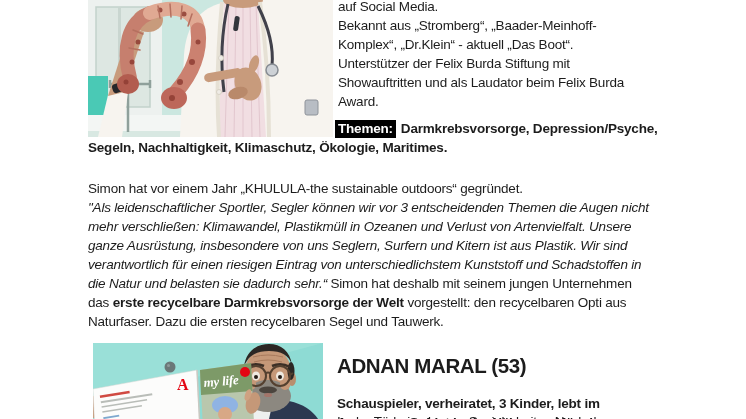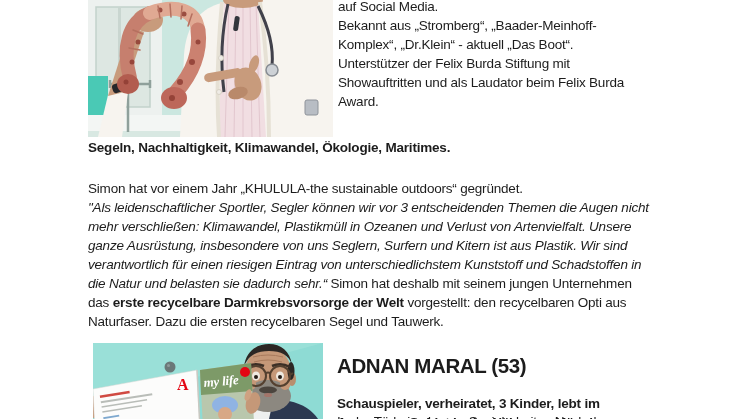--- a/index.html
+++ b/index.html
@@ -121,21 +121,24 @@
     </svg>
   </div>
 
   <div class="abs rightcol">auf Social Media.
 Bekannt aus „Stromberg“, „Baader-Meinhoff-
 Komplex“, „Dr.Klein“ - aktuell „Das Boot“.
 Unterstützer der Felix Burda Stiftung mit
 Showauftritten und als Laudator beim Felix Burda
 Award.</div>
 
-  <div class="abs themenwrap">Segeln, Nachhaltigkeit, Klimawandel, Ökologie, Maritimes.</div>
+  <div class="abs themenline">
+    <span class="run-hl">Themen:</span><span class="run-b">Darmkrebsvorsorge, Depression/Psyche,</span>
+  </div>
+  <div class="abs themenwrap">Segeln, Nachhaltigkeit, Klimaschutz, Ökologie, Maritimes.</div>
 
   <div class="abs mainpara pre"><span class="run-r">Simon hat vor einem Jahr „KHULULA-the sustainable outdoors“ gegründet.
 </span><span class="run-i">"Als leidenschaftlicher Sportler, Segler können wir vor 3 entscheidenden Themen die Augen nicht
 mehr verschließen: Klimawandel, Plastikmüll in Ozeanen und Verlust von Artenvielfalt. Unsere
 ganze Ausrüstung, insbesondere von uns Seglern, Surfern und Kitern ist aus Plastik. Wir sind
 verantwortlich für einen riesigen Eintrag von unterschiedlichstem Kunststoff und Schadstoffen in
 die Natur und belasten sie dadurch sehr.“</span><span class="run-r"> Simon hat deshalb mit seinem jungen Unternehmen
 das </span><span class="run-b">erste recycelbare Darmkrebsvorsorge der Welt</span><span class="run-r"> vorgestellt: den recycelbaren Opti aus
 Naturfaser. Dazu die ersten recycelbaren Segel und Tauwerk.</span></div>
 

